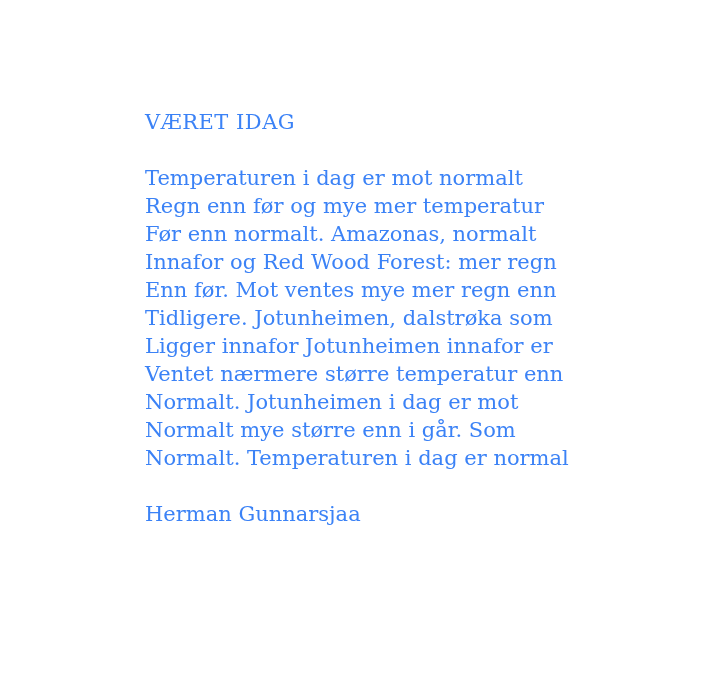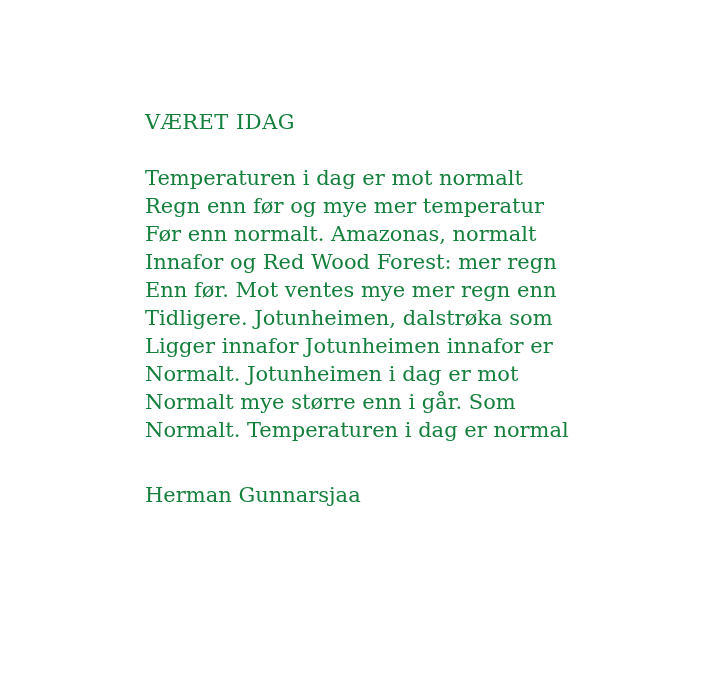--- a/index.html
+++ b/index.html
@@ -7,37 +7,37 @@
     padding: 0;
     background: #ffffff;
   }
   .canvas {
     position: relative;
     width: 720px;
     height: 700px;
     background: #ffffff;
     overflow: hidden;
     font-family: "DejaVu Serif", "Liberation Serif", serif;
-    color: #15803d;
+    color: #3b82f6;
   }
   .doc {
     position: absolute;
     left: 145px;
     top: 108px;
     width: 470px;
   }
   .doc-title {
     font-size: 21px;
     line-height: 28px;
     font-weight: normal;
     margin: 0 0 28px 0;
     letter-spacing: 0.5px;
   }
   .doc-body {
-    margin: 0 0 37px 0;
+    margin: 0 0 28px 0;
   }
   .doc-body p,
   .doc-signature p {
     margin: 0;
     font-size: 21px;
     line-height: 28px;
     white-space: nowrap;
   }
 </style>
 </head>
@@ -49,20 +49,21 @@
     <h1 class="doc-title">VÆRET IDAG</h1>
 
     <div class="doc-body">
       <p>Temperaturen i dag er mot normalt</p>
       <p>Regn enn før og mye mer temperatur</p>
       <p>Før enn normalt. Amazonas, normalt</p>
       <p>Innafor og Red Wood Forest: mer regn</p>
       <p>Enn før. Mot ventes mye mer regn enn</p>
       <p>Tidligere. Jotunheimen, dalstrøka som</p>
       <p>Ligger innafor Jotunheimen innafor er</p>
+      <p>Ventet nærmere større temperatur enn</p>
       <p>Normalt. Jotunheimen i dag er mot</p>
       <p>Normalt mye større enn i går. Som</p>
       <p>Normalt. Temperaturen i dag er normal</p>
     </div>
 
     <div class="doc-signature">
       <p>Herman Gunnarsjaa</p>
     </div>
 
   </div>

